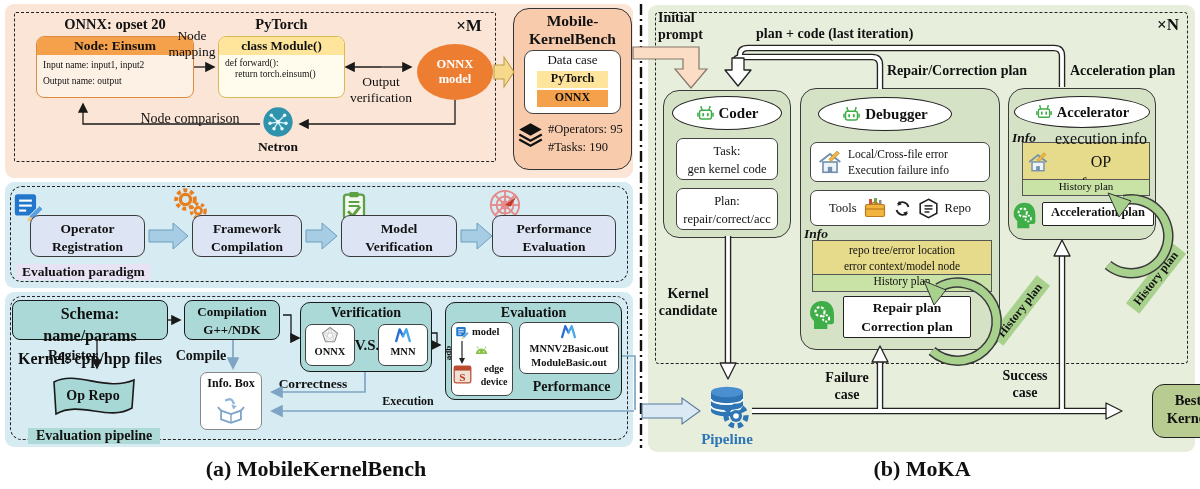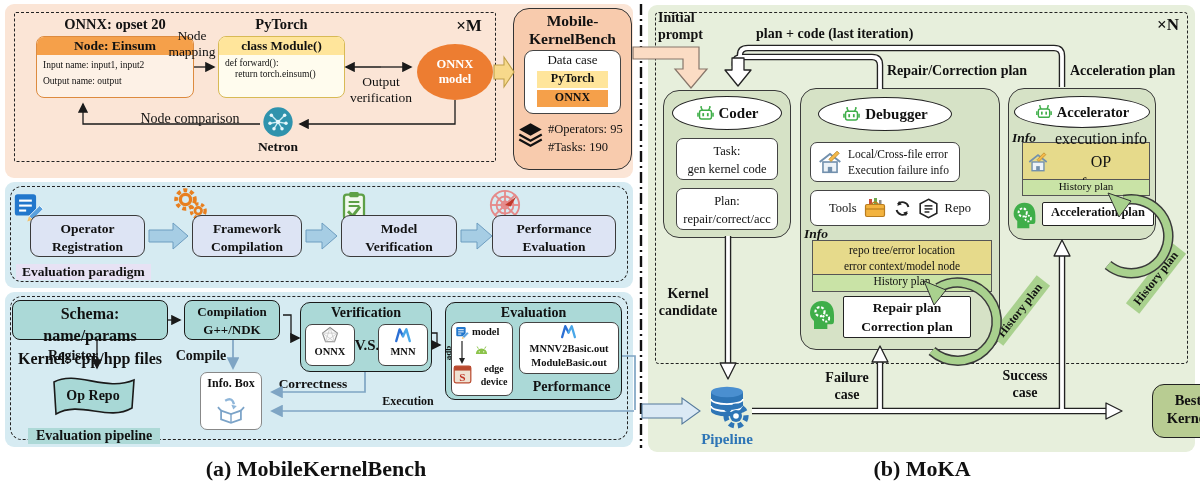--- a/index.html
+++ b/index.html
@@ -345,21 +345,21 @@
   <div class="whitebox" style="left:676px;top:188px;width:102px;height:42px;font-size:12.5px;line-height:1.45;padding-top:3px;">Plan:
 repair/correct/acc</div>
 
   <div class="agent" style="left:800px;top:88px;width:200px;height:262px;"></div>
   <div class="ellipse" style="left:818px;top:97px;width:134px;height:34px;">
     <svg class="ic" width="19" height="19">
         <use href="#i-robot"></use>
       </svg>
     <span class="b" style="font-size:15px;">Debugger</span>
   </div>
-  <div class="whitebox" style="left:810px;top:142px;width:150px;height:40px;display:flex;align-items:center;gap:5px;padding-left:6px;">
+  <div class="whitebox" style="left:810px;top:142px;width:180px;height:40px;display:flex;align-items:center;gap:5px;padding-left:6px;">
     <svg class="ic" width="26" height="26" style="flex:none;">
         <use href="#i-housepen"></use>
       </svg>
     <span style="font-size:11.5px;line-height:1.4;white-space:pre-line;text-align:left;">Local/Cross-file error
 Execution failure info</span>
   </div>
   <div class="whitebox" style="left:810px;top:190px;width:180px;height:36px;display:flex;align-items:center;justify-content:center;gap:6px;">
     <span style="font-size:12.5px;">Tools</span>
     <svg class="ic" width="24" height="24">
         <use href="#i-toolbox"></use>

